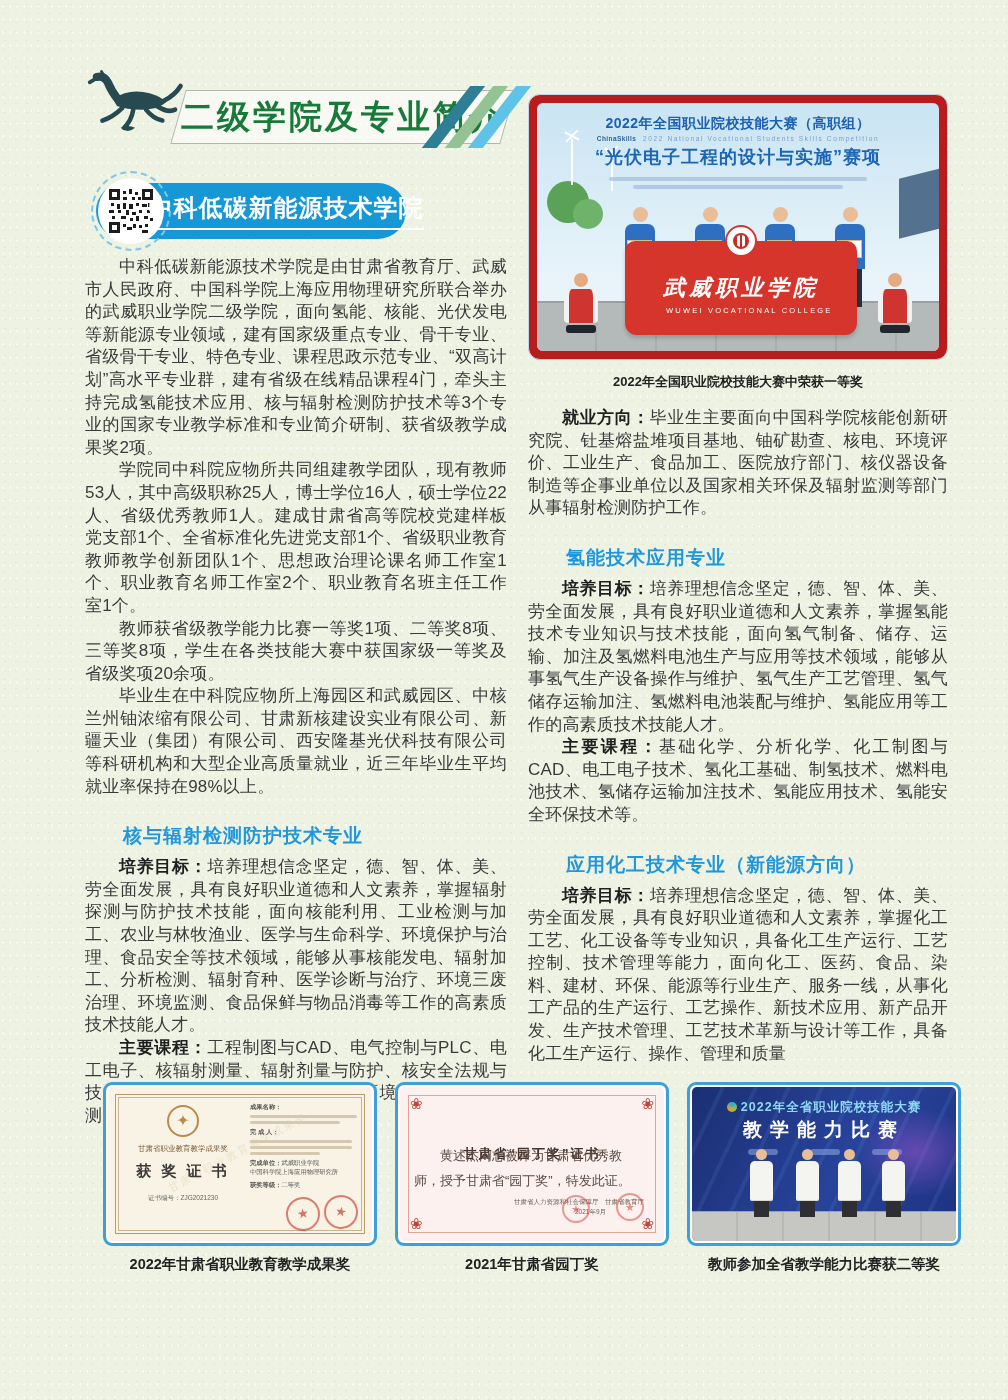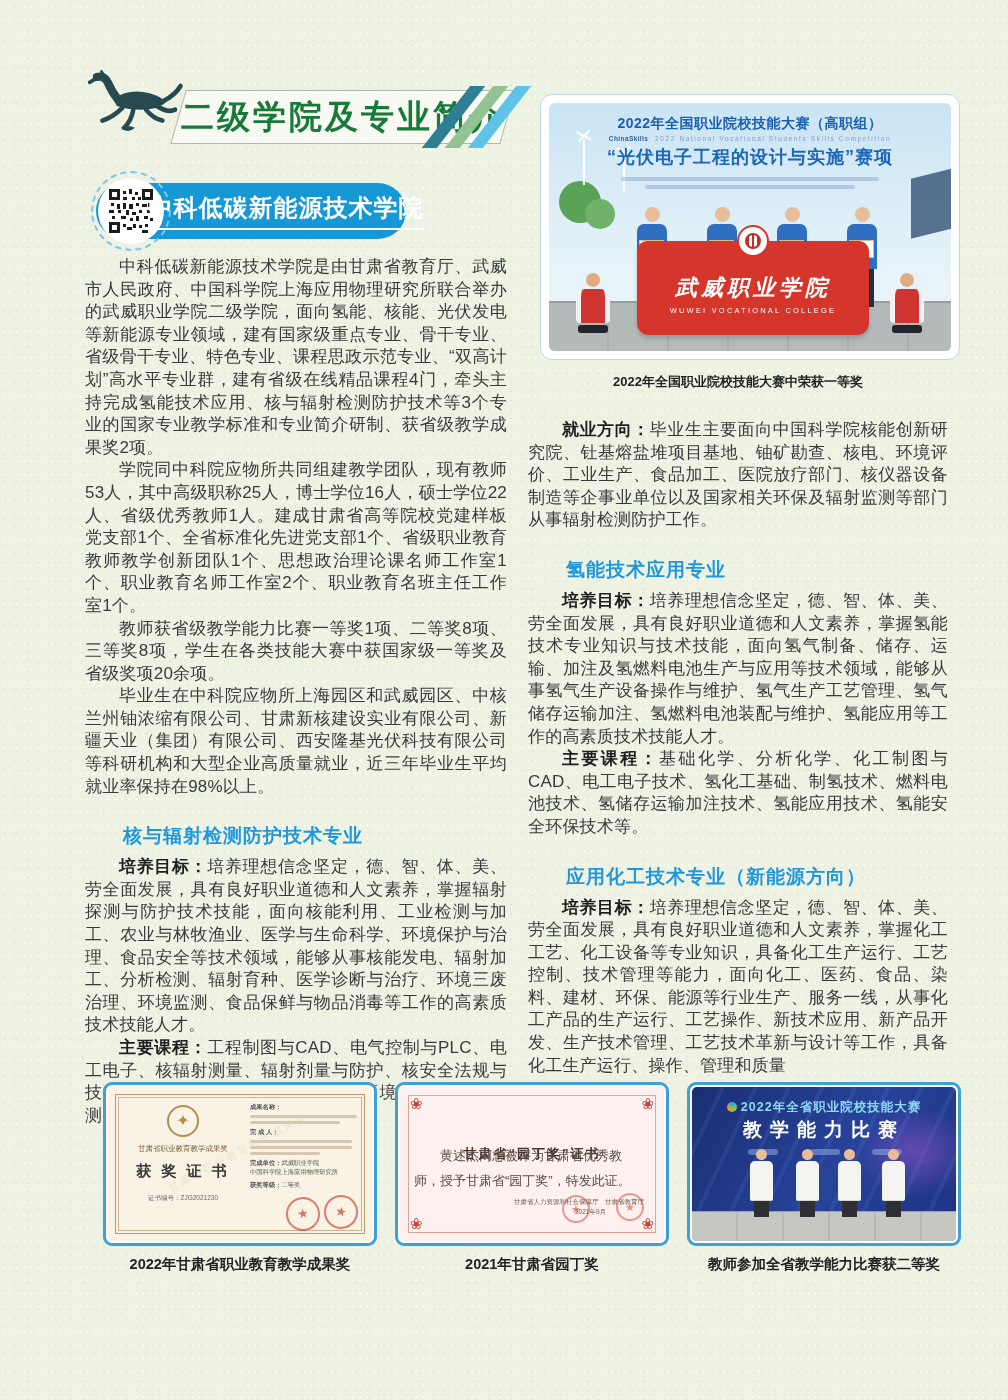--- a/index.html
+++ b/index.html
@@ -67,22 +67,22 @@
     text-align:justify; text-indent:2em; letter-spacing:.2px;
   }
   p.body b { color:#1f1f1f; }
   h3.sec {
     margin:25px 0 7px; font-size:19px; font-weight:bold;
     color:#1e97dd; text-indent:2em; letter-spacing:1px;
   }
 
   
   .photo-frame {
-    width:420px; height:266px; background:#ffffff;
-    border:1px solid #bed7e8; border-radius:12px; padding:8px;margin-left:12px;
+    width:420px; height:266px; background:#b91c1c;
+    border:1px solid #bed7e8; border-radius:12px; padding:8px;
   }
   .scene {
     position:relative; width:100%; height:100%; border-radius:6px; overflow:hidden;
     background:linear-gradient(#c9e4f3, #e9f4fa 72%);
   }
   .sc-title1 { position:absolute; top:12px; width:100%; text-align:center;
     font-size:14px; font-weight:bold; color:#1b5fb0; letter-spacing:.5px; }
   .sc-sub { position:absolute; top:32px; width:100%; text-align:center;
     font-size:6.5px; letter-spacing:1.6px; color:#7d9dc4; }
   .sc-sub b { color:#30619c; letter-spacing:.4px; }
@@ -111,21 +111,21 @@
     background:#d5352b; border-radius:10px 10px 12px 12px; z-index:2;
     box-shadow:0 3px 4px rgba(0,0,0,.18); }
   .flag-logo { position:absolute; left:50%; top:-16px; transform:translateX(-50%);
     width:32px; height:32px; background:#fff; border-radius:50%;
     border:2px solid #d5352b; display:flex; align-items:center; justify-content:center; }
   .flag-logo i { display:block; width:16px; height:16px; border:2px solid #c62f26;
     border-radius:50%; background:
       repeating-linear-gradient(90deg,#c62f26 0 2px, transparent 2px 5px); }
   .flag-cn { margin-top:32px; text-align:center; color:#fff; font-weight:bold;
     font-style:italic; font-size:22px; letter-spacing:4px; }
-  .flag-en { text-align:center; color:#fff; font-size:7.5px; letter-spacing:2.2px; margin-top:3px; }
+  .flag-en { text-align:left; color:#fff; font-size:7.5px; letter-spacing:2.2px; margin-top:3px;padding-left:41px; }
   .croucher { position:absolute; bottom:18px; width:40px; z-index:3; }
   .c-head { width:14px; height:14px; border-radius:50%; background:#e2ac80; margin:0 auto; }
   .c-vest { width:34px; height:34px; background:#cf3430; border-radius:8px 8px 4px 4px;
     margin:2px auto 0; border-left:5px solid #f2f2f2; border-right:5px solid #f2f2f2; }
   .c-foot { width:30px; height:8px; background:#20262c; border-radius:3px; margin:2px auto 0; }
   .photo-caption { margin-top:13px; text-align:center; font-size:13px; font-weight:bold; color:#222; }
 
   
   .gallery { position:absolute; left:103px; top:1082px; width:858px; display:flex; gap:18px; }
   .g-item { width:274px; }
@@ -341,21 +341,21 @@
           </div>
         <div class="croucher" style="right:24px;">
             <div class="c-head"></div>
             <div class="c-vest"></div>
             <div class="c-foot"></div>
           </div>
       </div>
     </div>
     <div class="photo-caption">2022年全国职业院校技能大赛中荣获一等奖</div>
 
-    <p class="body" style="margin-top:28px;"><b>就业方向：</b><span>毕业生主要面向中国科学院核能创新研究院、钍基熔盐堆项目基地、铀矿勘查、核电、环境评价、工业生产、食品加工、医院放疗部门、核仪器设备制造等企事业单位以及国家相关环保及辐射监测等部门从事辐射检测防护工作。</span></p>
+    <p class="body" style="margin-top:16px;"><b>就业方向：</b><span>毕业生主要面向中国科学院核能创新研究院、钍基熔盐堆项目基地、铀矿勘查、核电、环境评价、工业生产、食品加工、医院放疗部门、核仪器设备制造等企事业单位以及国家相关环保及辐射监测等部门从事辐射检测防护工作。</span></p>
 
     <h3 class="sec">氢能技术应用专业</h3>
     <p class="body"><b>培养目标：</b><span>培养理想信念坚定，德、智、体、美、劳全面发展，具有良好职业道德和人文素养，掌握氢能技术专业知识与技术技能，面向氢气制备、储存、运输、加注及氢燃料电池生产与应用等技术领域，能够从事氢气生产设备操作与维护、氢气生产工艺管理、氢气储存运输加注、氢燃料电池装配与维护、氢能应用等工作的高素质技术技能人才。</span></p>
     <p class="body"><b>主要课程：</b><span>基础化学、分析化学、化工制图与CAD、电工电子技术、氢化工基础、制氢技术、燃料电池技术、氢储存运输加注技术、氢能应用技术、氢能安全环保技术等。</span></p>
 
     <h3 class="sec">应用化工技术专业（新能源方向）</h3>
     <p class="body"><b>培养目标：</b><span>培养理想信念坚定，德、智、体、美、劳全面发展，具有良好职业道德和人文素养，掌握化工工艺、化工设备等专业知识，具备化工生产运行、工艺控制、技术管理等能力，面向化工、医药、食品、染料、建材、环保、能源等行业生产、服务一线，从事化工产品的生产运行、工艺操作、新技术应用、新产品开发、生产技术管理、工艺技术革新与设计等工作，具备化工生产运行、操作、管理和质量</span></p>
   </div>
 
   <div class="gallery">

